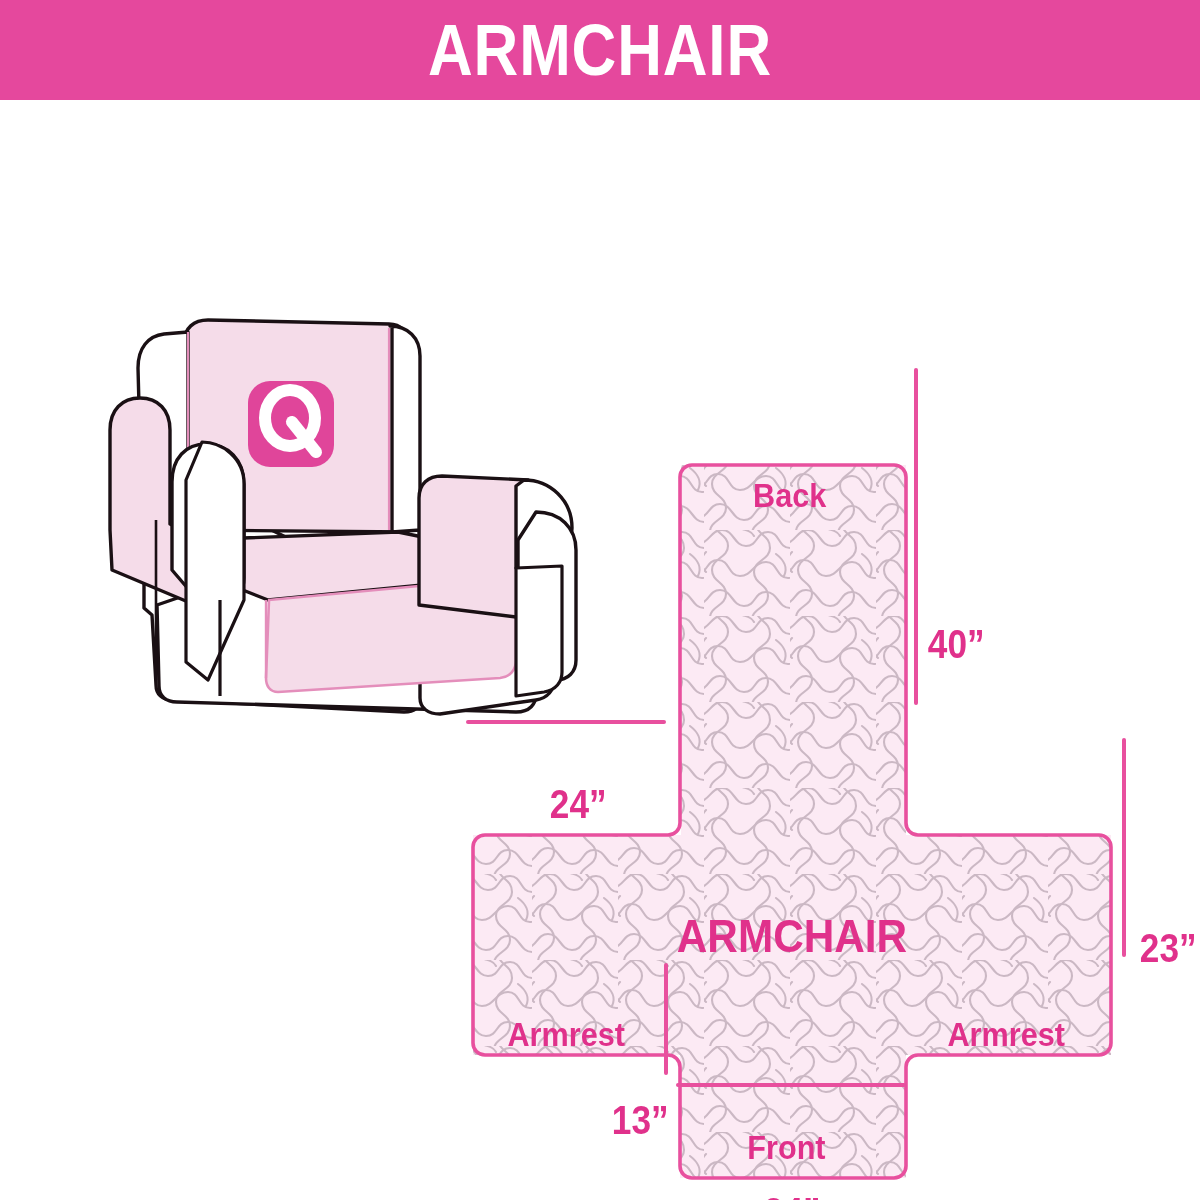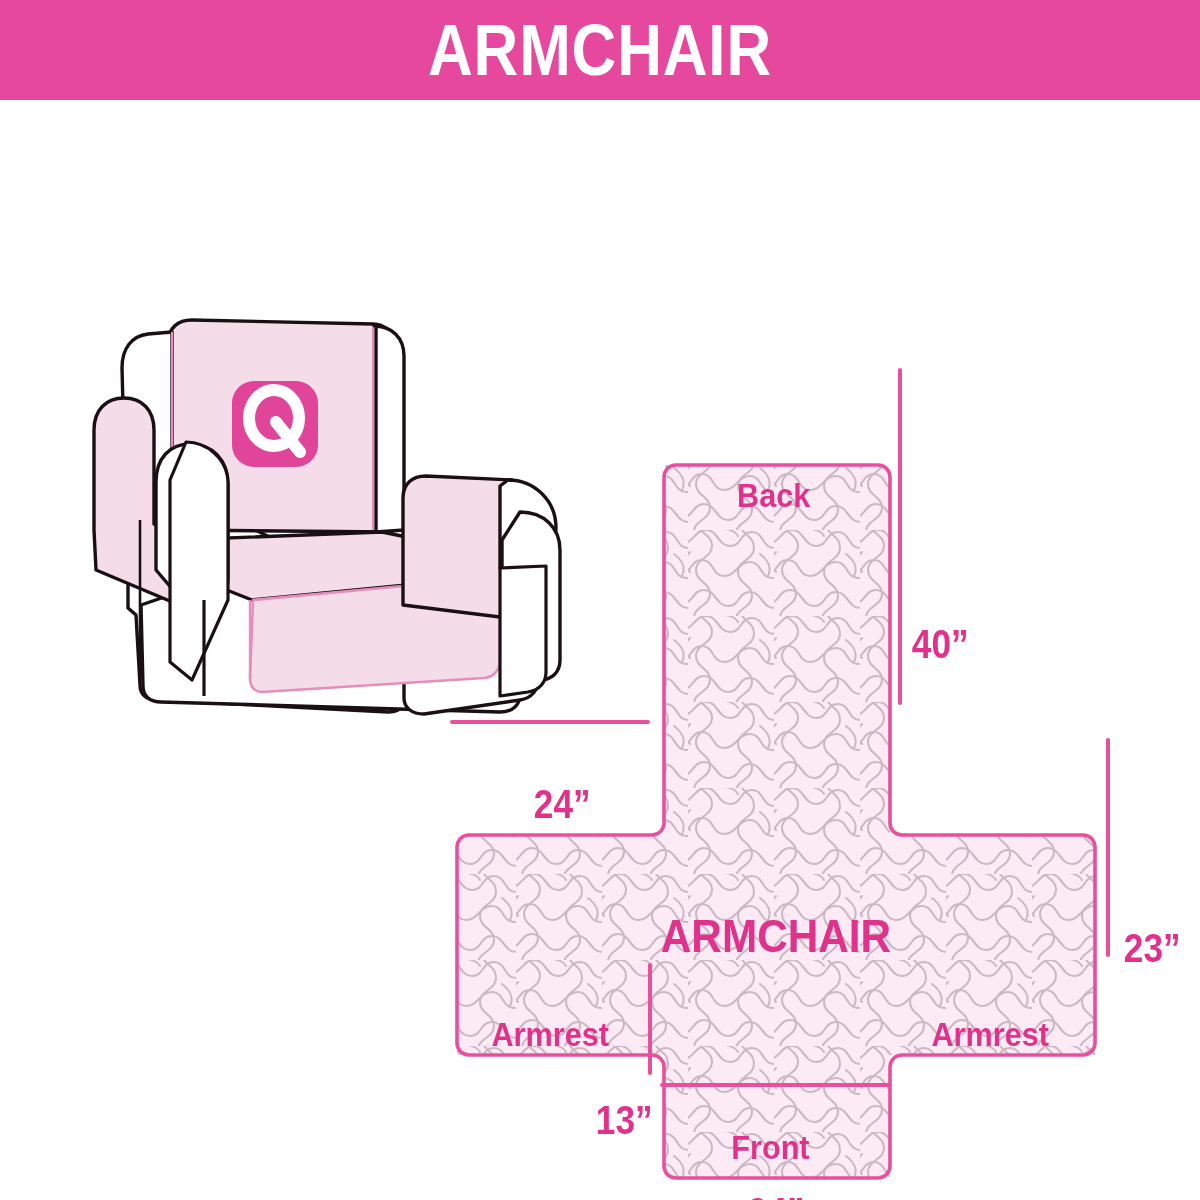--- a/index.html
+++ b/index.html
@@ -33,21 +33,21 @@
     font-size: 72px;
     letter-spacing: 1px;
     transform: scaleX(0.86);
     line-height: 1;
     white-space: nowrap;
   }
 
   
   #diagram-canvas {
     position: absolute;
-    left: 0; top: 100px;
+    left: 16px; top: 100px;
     width: 1084px;
     height: 1100px;
   }
 
   .svg-layer {
     position: absolute;
     left: 0; top: 0;
     width: 1200px;
     height: 1100px;
   }

